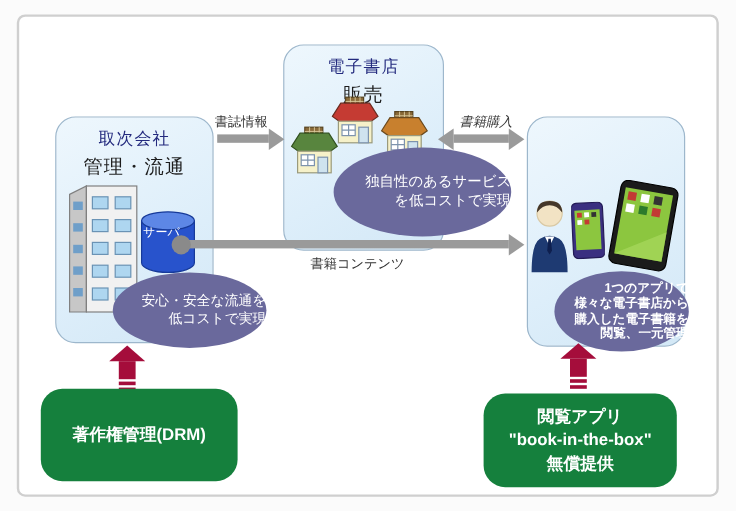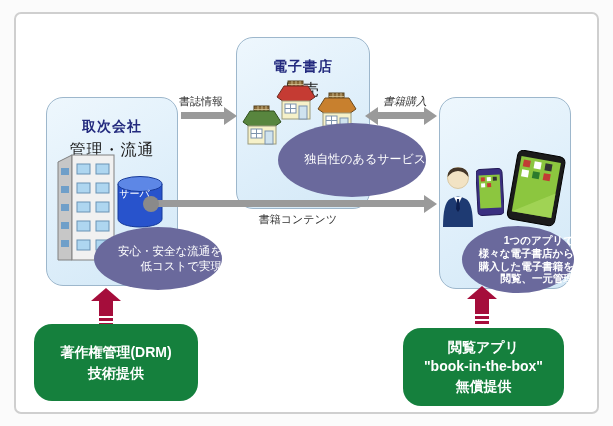--- a/index.html
+++ b/index.html
@@ -1,21 +1,21 @@
 <!DOCTYPE html>
 <html><head>
 <meta charset="utf-8">
 <style>
   html,body{margin:0;padding:0;background:#fbfbfb;font-family:"Liberation Sans","DejaVu Sans",sans-serif;}
   .canvas{position:relative;width:613px;height:426px;background:#fbfbfb;overflow:hidden;}
   .frame{position:absolute;left:14px;top:12px;width:581px;height:398px;background:#ffffff;border:2px solid #cfcfcf;border-radius:7px;z-index:0;}
 
   .node{position:absolute;background:linear-gradient(150deg,#eef7fd 0%,#ddeefa 60%,#d3e8f6 100%);
         border:1.5px solid #9db7cc;border-radius:17px;text-align:center;z-index:1;box-sizing:border-box;}
-  .node-title{margin-top:20px;font-size:14px;font-weight:bold;color:#232a7e;letter-spacing:1px;}
+  .node-title{margin-top:9px;font-size:14px;font-weight:normal;color:#232a7e;letter-spacing:1px;}
   .node-sub{margin-top:4px;font-size:16px;color:#1c1c1c;letter-spacing:1px;}
 
   .flow-label{position:absolute;font-size:11px;color:#333;text-align:center;z-index:2;}
 
   .harrow{position:absolute;height:7px;background:#9a9a9a;z-index:2;}
   .head-r::after{content:"";position:absolute;right:-13px;top:50%;transform:translateY(-50%);
     width:0;height:0;border-top:9px solid transparent;border-bottom:9px solid transparent;border-left:13px solid #9a9a9a;}
   .head-l::before{content:"";position:absolute;left:-13px;top:50%;transform:translateY(-50%);
     width:0;height:0;border-top:9px solid transparent;border-bottom:9px solid transparent;border-right:13px solid #9a9a9a;}
 
@@ -151,20 +151,21 @@
 
   <div class="flow-label" style="left:369px;top:94px;width:72px;font-style:italic;">書籍購入</div>
   <div class="harrow head-l head-r" style="left:378px;top:112px;width:46px;"></div>
 
   <div class="harrow head-r" style="left:151px;top:200px;width:273px;"></div>
   <div class="dot" style="left:143px;top:196px;"></div>
   <div class="flow-label" style="left:238px;top:212px;width:120px;">書籍コンテンツ</div>
 
   <div class="oval" style="left:278px;top:123px;width:148px;height:74px;font-size:12px;">
     <div class="ln">独自性のあるサービス</div>
+    <div class="ln">を低コストで実現</div>
   </div>
 
   <div class="oval" style="left:94px;top:227px;width:128px;height:63px;font-size:11.5px;">
     <div class="ln">安心・安全な流通を</div>
     <div class="ln">低コストで実現</div>
   </div>
 
   <div class="oval" style="left:462px;top:226px;width:112px;height:67px;font-size:10.5px;font-weight:bold;">
     <div class="ln" style="line-height:1.22;">1つのアプリで</div>
     <div class="ln" style="line-height:1.22;">様々な電子書店から</div>
@@ -180,20 +181,19 @@
   </div>
   <div class="red-arrow" style="left:467px;top:286px;">
     <div class="head"></div>
     <div class="shaft"></div>
     <div class="bar"></div>
     <div class="bar"></div>
   </div>
 
   <div class="provision" style="left:34px;top:324px;width:164px;height:77px;">
     <div>著作権管理(DRM)</div>
-    <div>技術提供</div>
   </div>
   <div class="provision" style="left:403px;top:328px;width:161px;height:78px;line-height:1.4;">
     <div>閲覧アプリ</div>
     <div>"book-in-the-box"</div>
     <div>無償提供</div>
   </div>
 </div>
 
 </body></html>

